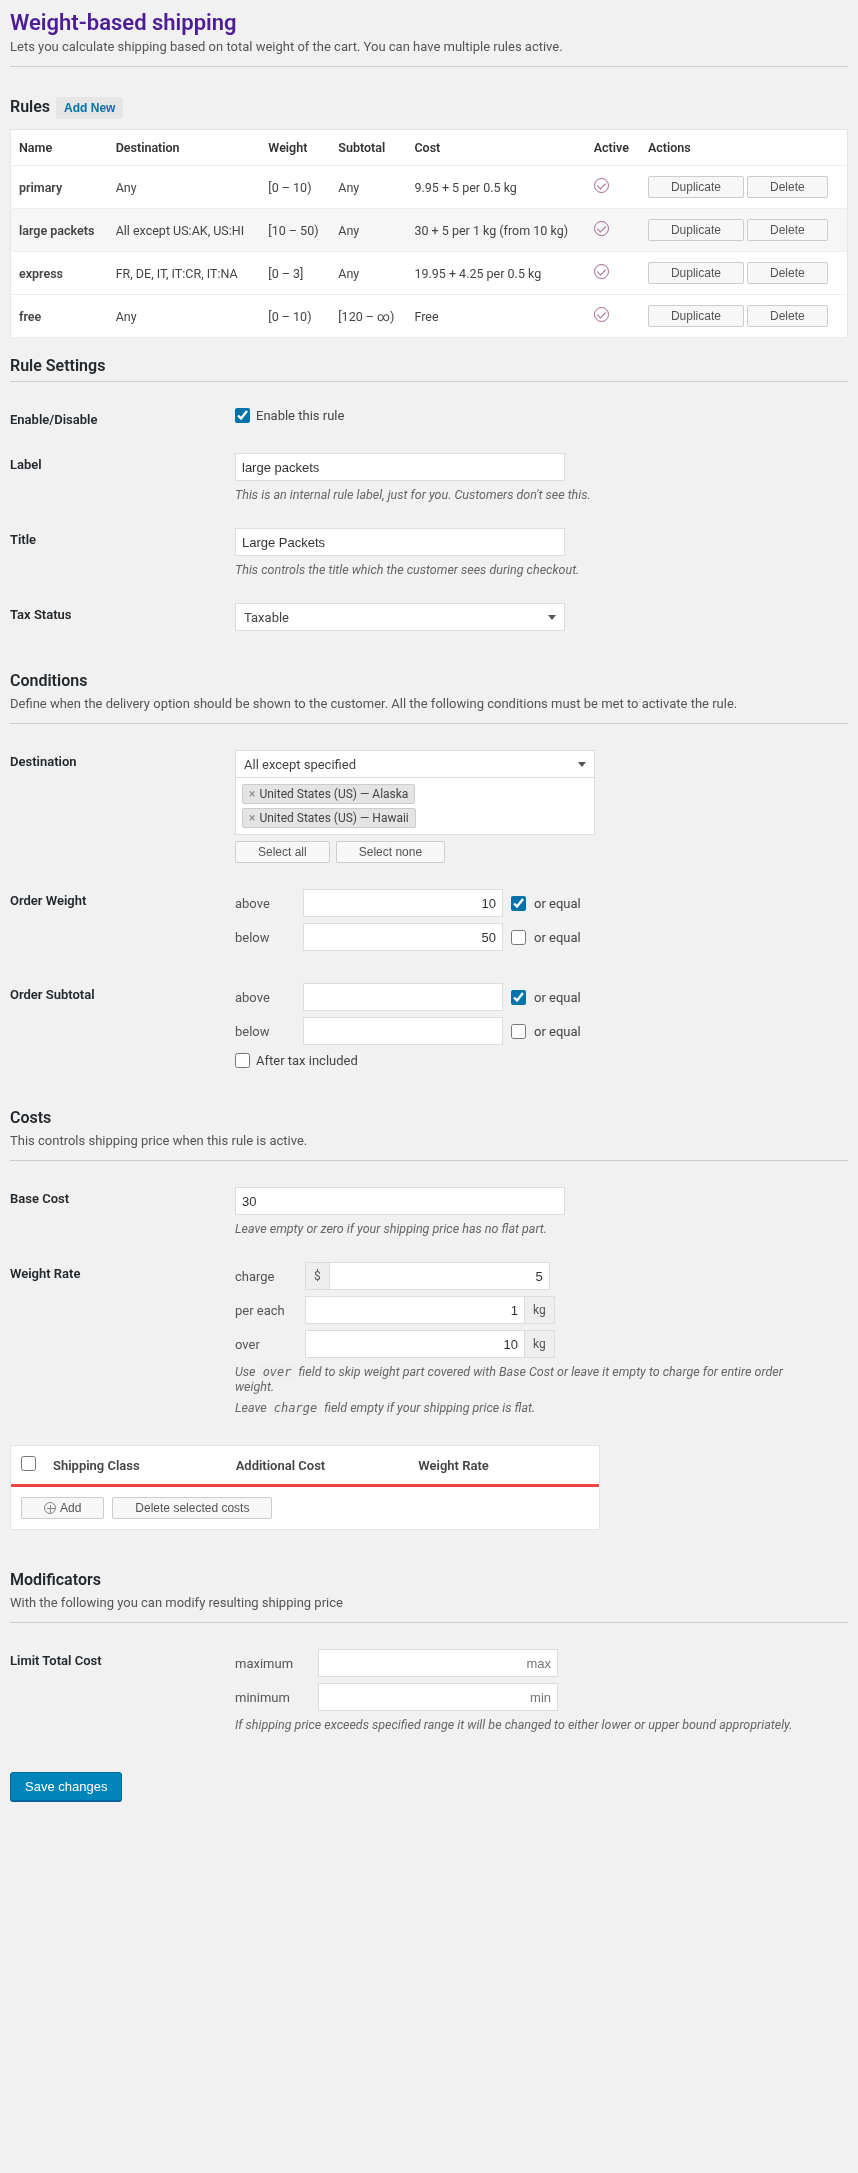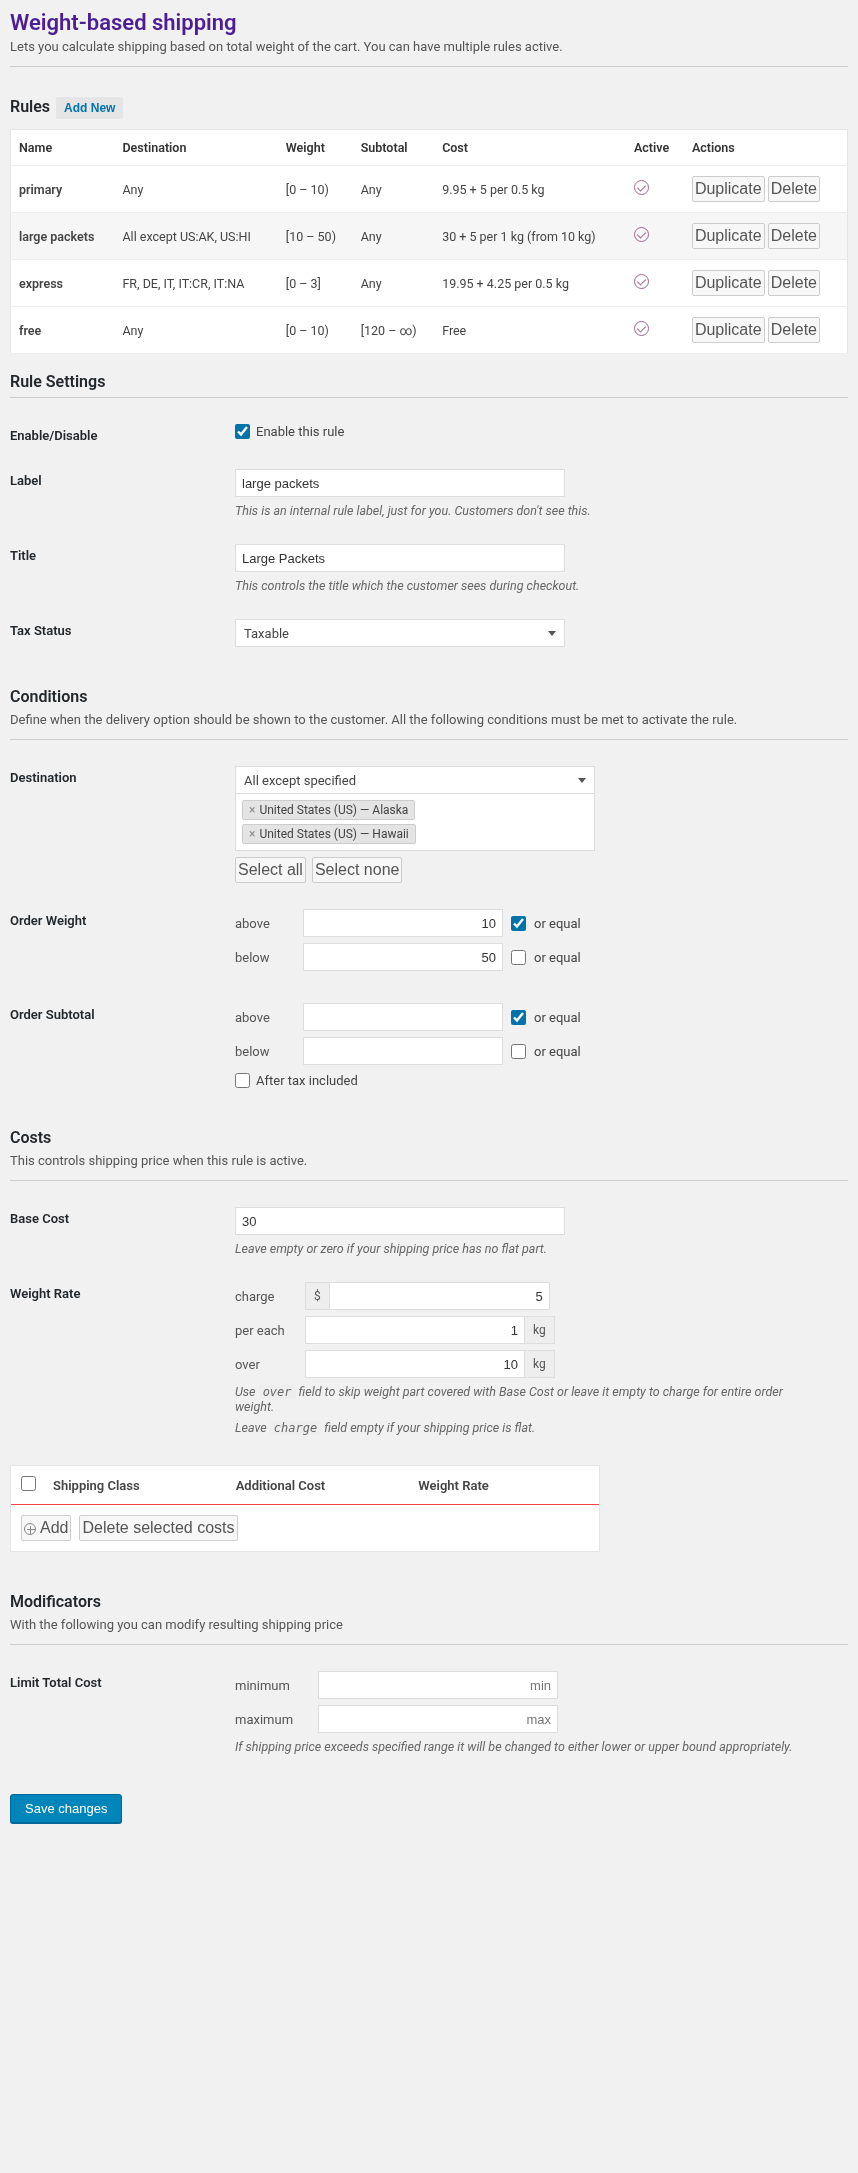--- a/index.html
+++ b/index.html
@@ -12,21 +12,21 @@
     width: 858px;
   }
   h2 { font-size: 22px; font-weight: 600; color: #4c1d95; margin-bottom: 4px; }
   h3 { font-size: 16px; font-weight: 600; color: #23282d; margin: 18px 0 6px 0; }
   .sub { color: #555; font-size: 13px; margin-bottom: 12px; }
   hr.sep { border: none; border-top: 1px solid #ccc; margin: 6px 0 0 0; }
 
   .rules-head { display: flex; align-items: flex-start; gap: 6px; margin-top: 30px; }
   .btn {
     background: #f7f7f7; border: 1px solid #ccc; color: #555;
-    padding: 3px 2px; font-size: 16px; cursor: pointer; border-radius: 2px;
+    padding: 3px 22px; font-size: 12px; cursor: pointer; border-radius: 2px;
   }
   .btn-link {
     background: #e5e5e5; border: none; color: #0073aa; font-weight:600;
     padding: 4px 8px; font-size: 12px; cursor: pointer; border-radius: 2px;
   }
   .btn-primary {
     background: #0085ba; color: #fff; border: 1px solid #006799;
     padding: 6px 14px; font-size: 13px; border-radius: 3px; cursor: pointer;
     box-shadow: 0 1px 0 #006799;
   }
@@ -79,21 +79,21 @@
   .inline-fields input.num { width:200px; text-align:right; }
 
   .rate-row { display:flex; align-items:center; gap:0; margin-bottom:6px; }
   .rate-row .rlabel { width:70px; color:#555; }
   .rate-row .prefix, .rate-row .suffix { background:#eee; border:1px solid #ddd; padding:0 8px; height:28px; display:flex; align-items:center; color:#555; font-size:12px; }
   .rate-row input { width:220px; text-align:right; border-left:none; }
   .rate-row .prefix + input { border-left: none; }
   .rate-row input + .suffix { border-left:none; }
 
   .sc-table { border:1px solid #e5e5e5; background:#fff; width: 590px; }
-  .sc-table .sc-head { display:flex; padding:10px; font-weight:600; border-bottom:1px solid #ef4444; align-items:center; gap:12px;}
+  .sc-table .sc-head { display:flex; padding:10px; font-weight:600; border-bottom:3px solid #ef4444; align-items:center; gap:12px;}
   .sc-table .sc-head .col1 { width:20px; }
   .sc-table .sc-head .c { flex:1; }
   .sc-table .sc-foot { padding:10px; display:flex; gap:8px; }
   .plus-icon { display:inline-block; width:12px; height:12px; border:1px solid #888; border-radius:50%; position:relative; margin-right:4px; vertical-align:-2px;}
   .plus-icon::before { content:""; position:absolute; left:2px; top:5px; width:8px; height:1px; background:#888;}
   .plus-icon::after { content:""; position:absolute; left:5px; top:2px; width:1px; height:8px; background:#888;}
 
   .code { background:#eee; padding:0 4px; font-family:Consolas,monospace; font-size:12px; border-radius:2px;}
   .save-row { margin-top:40px; }
 </style>
@@ -322,26 +322,26 @@
 </div>
 
 <h3 style="margin-top:40px">Modificators</h3>
 <p class="sub">With the following you can modify resulting shipping price</p>
 <hr class="sep">
 
 <div class="form-row">
   <div class="label">Limit Total Cost</div>
   <div class="control">
     <div class="inline-fields">
+      <span class="ilabel" style="width:75px">maximum</span>
+      <input type="text" class="num" style="width: 240px;" placeholder="max">
+    </div>
+    <div class="inline-fields">
       <span class="ilabel" style="width:75px">minimum</span>
       <input type="text" class="num" style="width: 240px;" placeholder="min">
     </div>
-    <div class="inline-fields">
-      <span class="ilabel" style="width:75px">maximum</span>
-      <input type="text" class="num" style="width: 240px;" placeholder="max">
-    </div>
     <div class="hint">If shipping price exceeds specified range it will be changed to either lower or upper bound appropriately.</div>
   </div>
 </div>
 
 <div class="save-row">
   <button class="btn-primary">Save changes</button>
 </div>
 
 </body></html>

